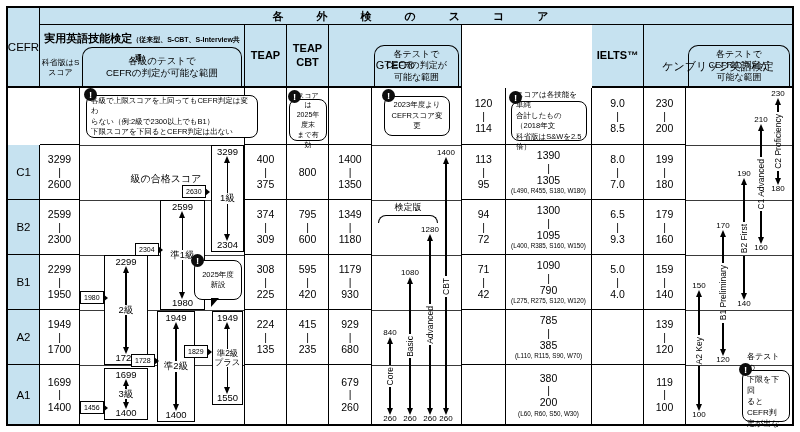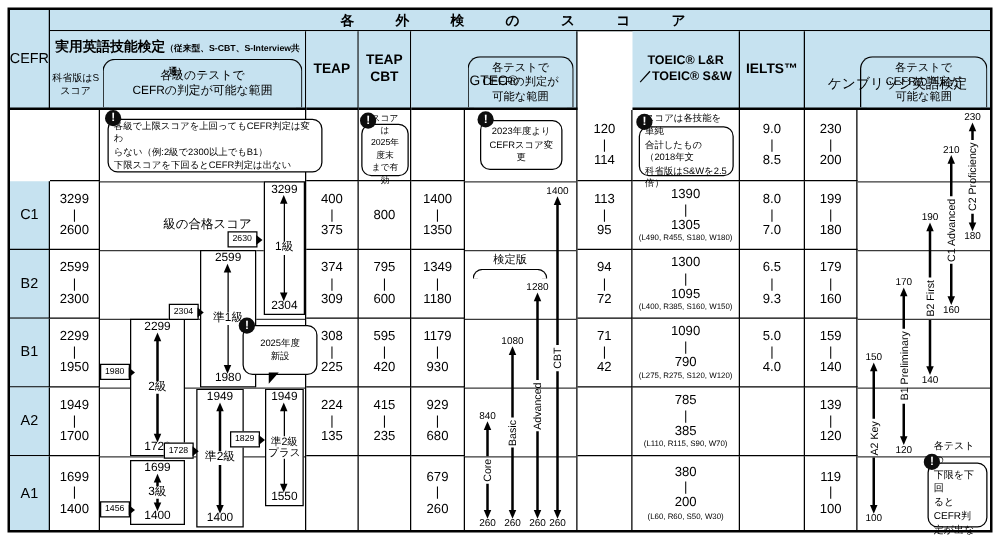--- a/index.html
+++ b/index.html
@@ -88,22 +88,20 @@
     <div class="cell blue hb hdr" style="grid-area:2/5/3/6">TEAP
 CBT</div>
 
     <div class="cell blue hb" style="grid-area:2/6/3/8">
       <div class="topname">GTEC®</div>
       <div class="subhdr" style="left:45px;right:2px;top:20px;bottom:0;font-size:9px;">各テストで
 CEFRの判定が
 可能な範囲</div>
     </div>
 
-    <div class="cell blue hb hdr-sm" style="grid-area:2/9/3/10">TOEIC® L&amp;R
-／TOEIC® S&amp;W</div>
     <div class="cell blue hb hdr" style="grid-area:2/10/3/11">IELTS™</div>
 
     <div class="cell blue hb ncr" style="grid-area:2/11/3/13">
       <div class="topname">ケンブリッジ英語検定</div>
       <div class="subhdr" style="left:44px;right:2px;top:20px;bottom:0;font-size:9px;">各テストで
 CEFRの判定が
 可能な範囲</div>
     </div>
 
     <div class="cell blue lvl" style="grid-area:4/1/5/2">C1</div>
@@ -164,21 +162,21 @@
       <div class="tag" style="left:0px;top:203px;">1980</div>
       <div class="rbox" style="left:24px;top:167px;width:44px;height:110px;">
         <div class="num">2299</div>
         <div class="aseg up"></div>
         <div class="glabel">2級</div>
         <div class="aseg down"></div>
         <div class="num">1728</div>
       </div>
 
       <div class="bang" style="left:111px;top:166px;">!</div>
-      <div class="note ctr bubble" style="left:114px;top:172px;width:60px;height:40px;">2025年度
+      <div class="note ctr bubble" style="left:114px;top:172px;width:48px;height:40px;">2025年度
 新設</div>
 
       <div class="tag" style="left:104px;top:257px;">1829</div>
       <div class="rbox" style="left:132px;top:223px;width:31px;height:94px;">
         <div class="num">1949</div>
         <div class="aseg up"></div>
         <div class="glabel" style="font-size:8.5px;">準2級
 プラス</div>
         <div class="aseg down"></div>
         <div class="num">1550</div>

